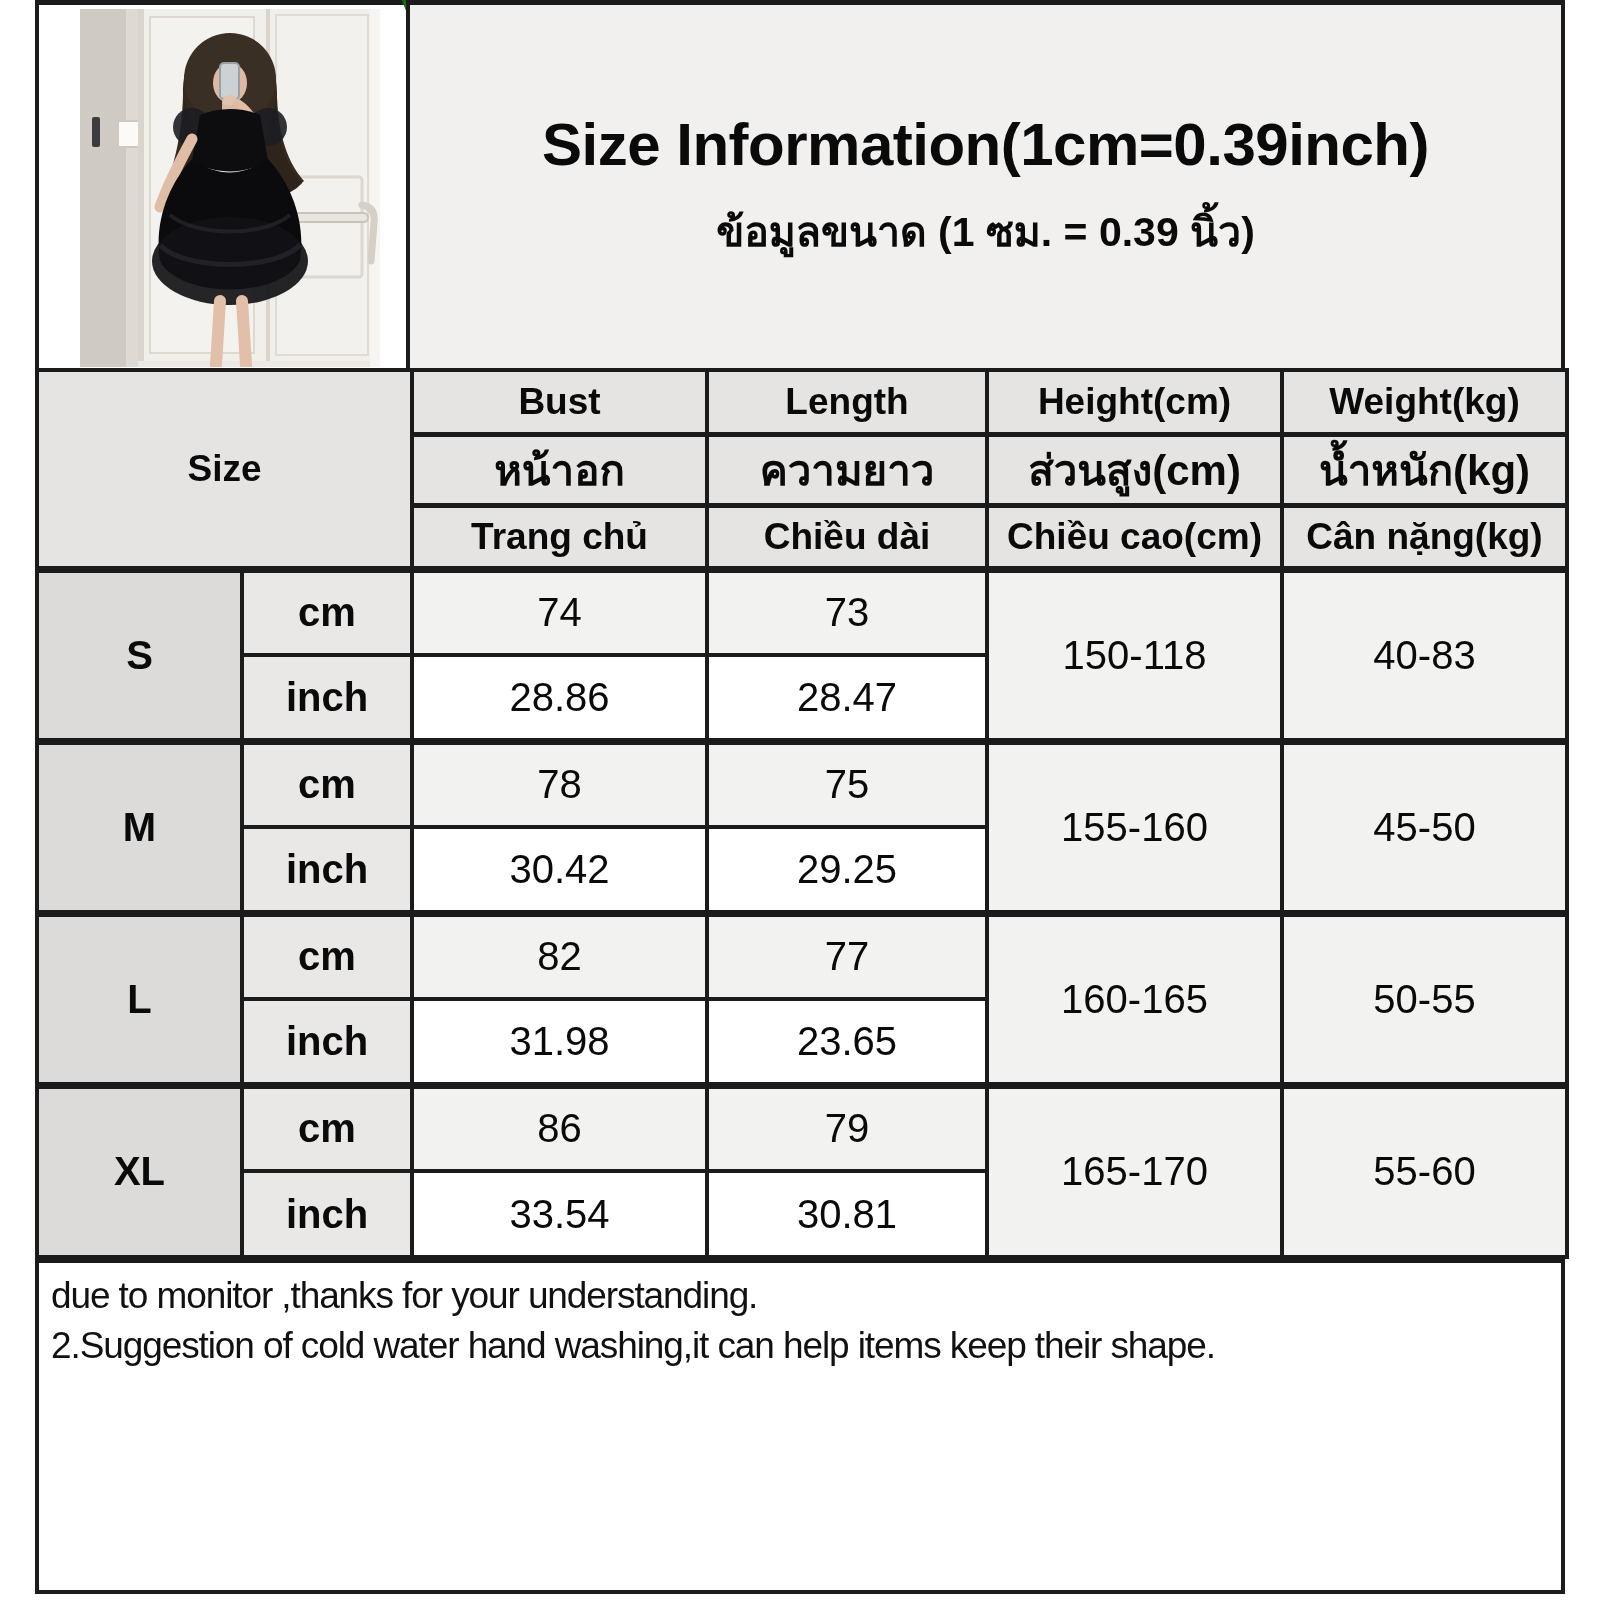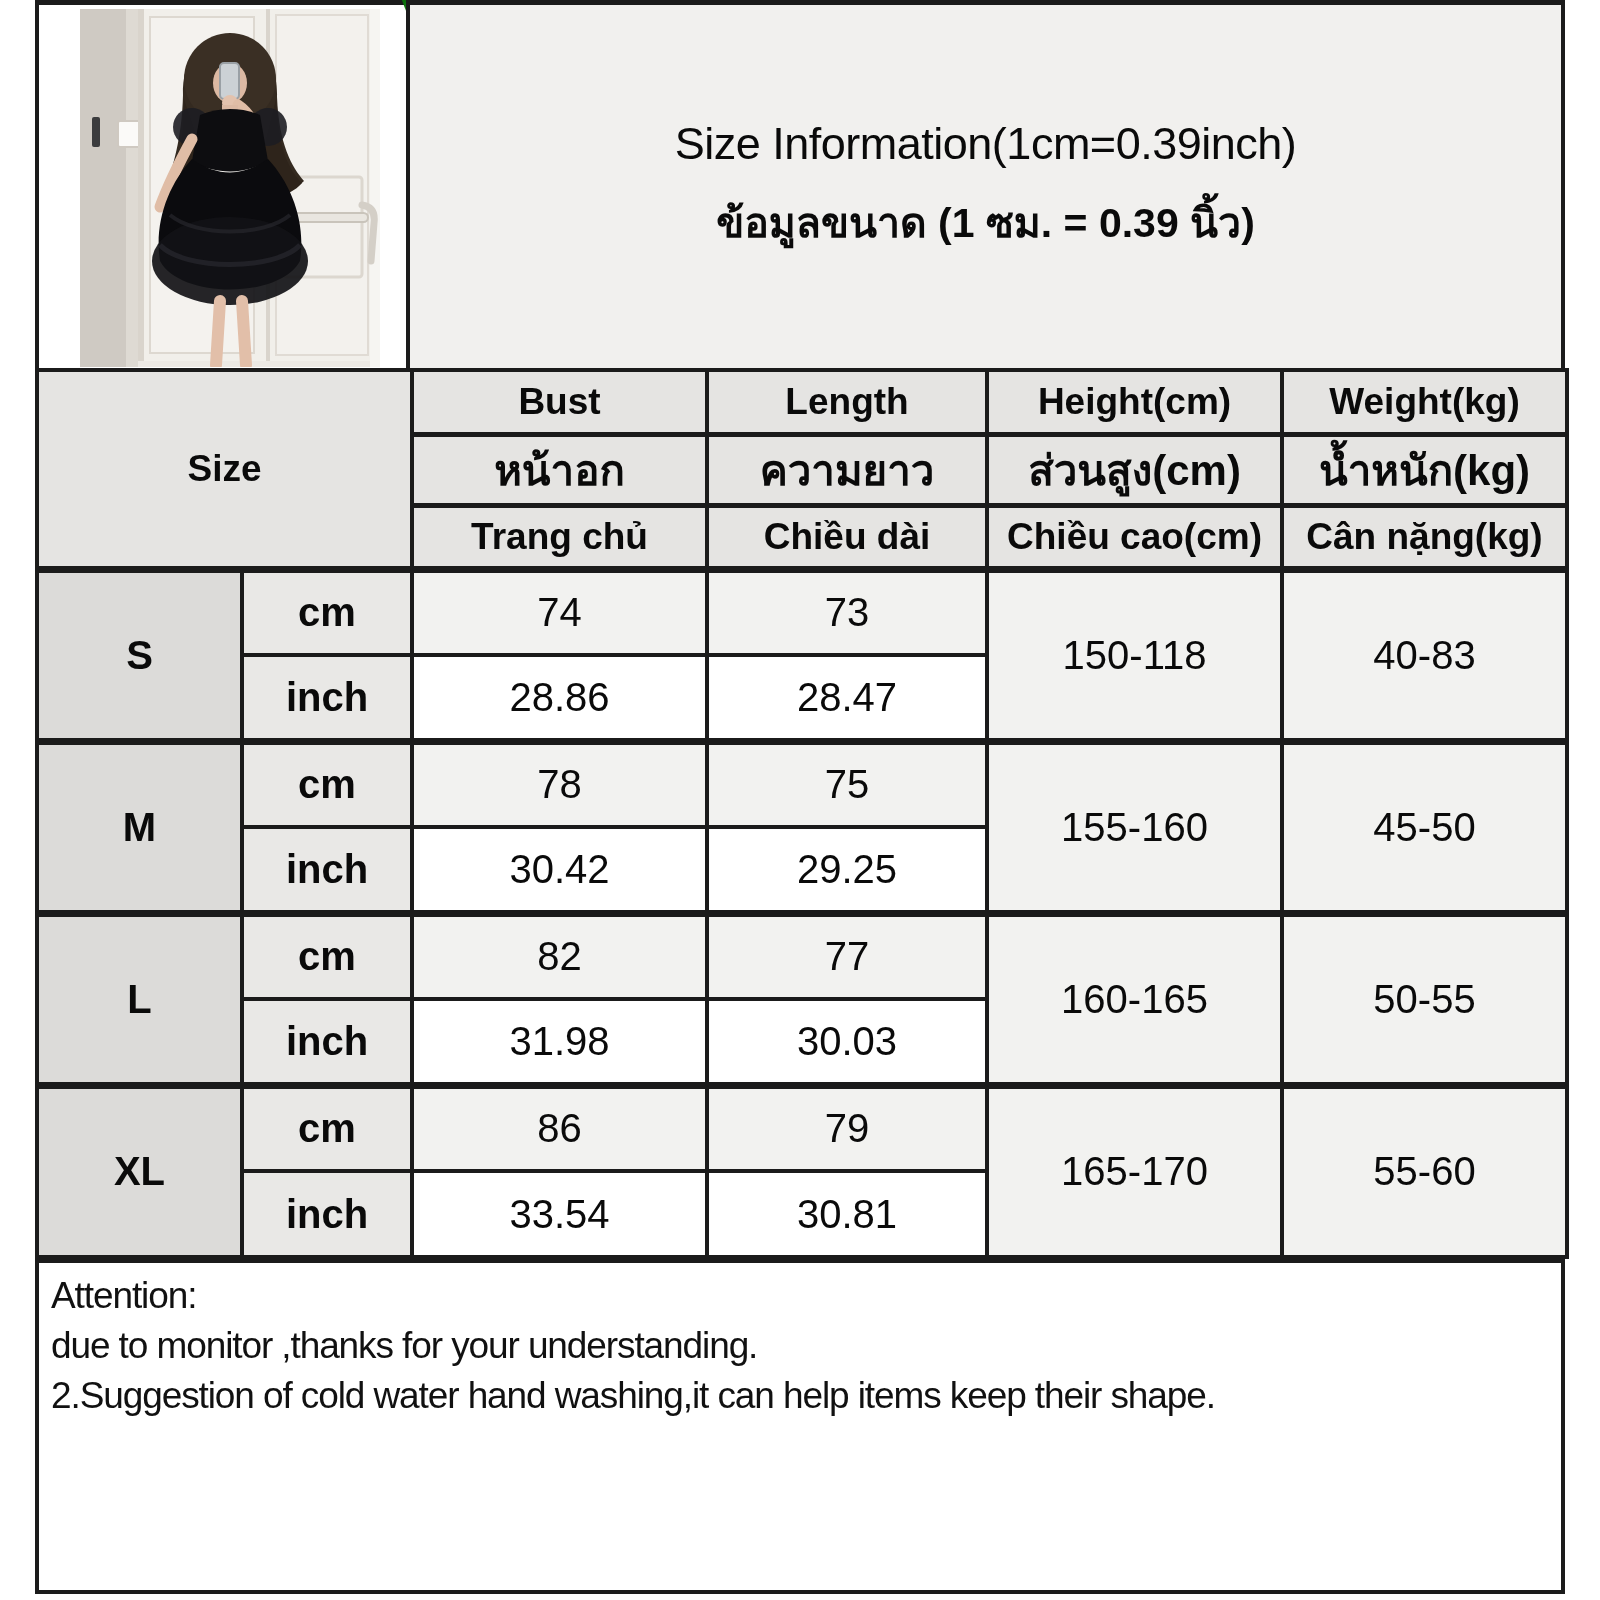--- a/index.html
+++ b/index.html
@@ -18,21 +18,21 @@
 
   
   .photo-cell{position:absolute;left:35px;top:0;width:375px;height:372px;
     background:#fff;border:4px solid var(--border);border-top-width:5px;}
   .photo-frame{position:absolute;left:41px;top:4px;width:300px;height:358px;overflow:hidden;}
 
   
   .title-cell{position:absolute;left:406px;top:0;width:1159px;height:372px;
     background:var(--title-bg);border:4px solid var(--border);border-top-width:5px;
     display:flex;flex-direction:column;align-items:center;justify-content:center;gap:20px;}
-  .title-en,.title-vi{font-size:45px;font-weight:400;letter-spacing:-.5px;}
+  .title-en,.title-vi{font-size:60px;font-weight:700;letter-spacing:-.5px;}
   .title-th{font-size:41px;font-weight:700;}
 
   .corner-flag{position:absolute;left:399px;top:0;width:24px;height:19px;
     background:linear-gradient(135deg,#0b6d0b 15%,#1fa31f 70%);
     clip-path:polygon(12% 0,100% 0,42% 100%);}
 
   
   table.size-table{position:absolute;left:35px;top:368px;width:1530px;
     border-collapse:collapse;table-layout:fixed;}
   table.size-table td{border:4px solid var(--border);text-align:center;vertical-align:middle;
@@ -185,38 +185,37 @@
         <td class="size-label" rowspan="2">L</td>
         <td class="unit">cm</td>
         <td class="val-cm">82</td>
         <td class="val-cm">77</td>
         <td class="val-merged" rowspan="2">160-165</td>
         <td class="val-merged" rowspan="2">50-55</td>
       </tr>
       <tr class="brow">
         <td class="unit">inch</td>
         <td class="val-inch">31.98</td>
-        <td class="val-inch">30.03</td>
+        <td class="val-inch">23.65</td>
       </tr>
 
       <tr class="brow group-top">
         <td class="size-label" rowspan="2">XL</td>
         <td class="unit">cm</td>
         <td class="val-cm">86</td>
         <td class="val-cm">79</td>
         <td class="val-merged" rowspan="2">165-170</td>
         <td class="val-merged" rowspan="2">55-60</td>
       </tr>
       <tr class="brow">
         <td class="unit">inch</td>
         <td class="val-inch">33.54</td>
         <td class="val-inch">30.81</td>
       </tr>
     </tbody>
   </table>
 
   <div class="attention">
-    <div>Attention:</div>
     <div>due to monitor ,thanks for your understanding.</div>
     <div>2.Suggestion of cold water hand washing,it can help items keep their shape.</div>
   </div>
 
 </div>
 
 </body></html>

